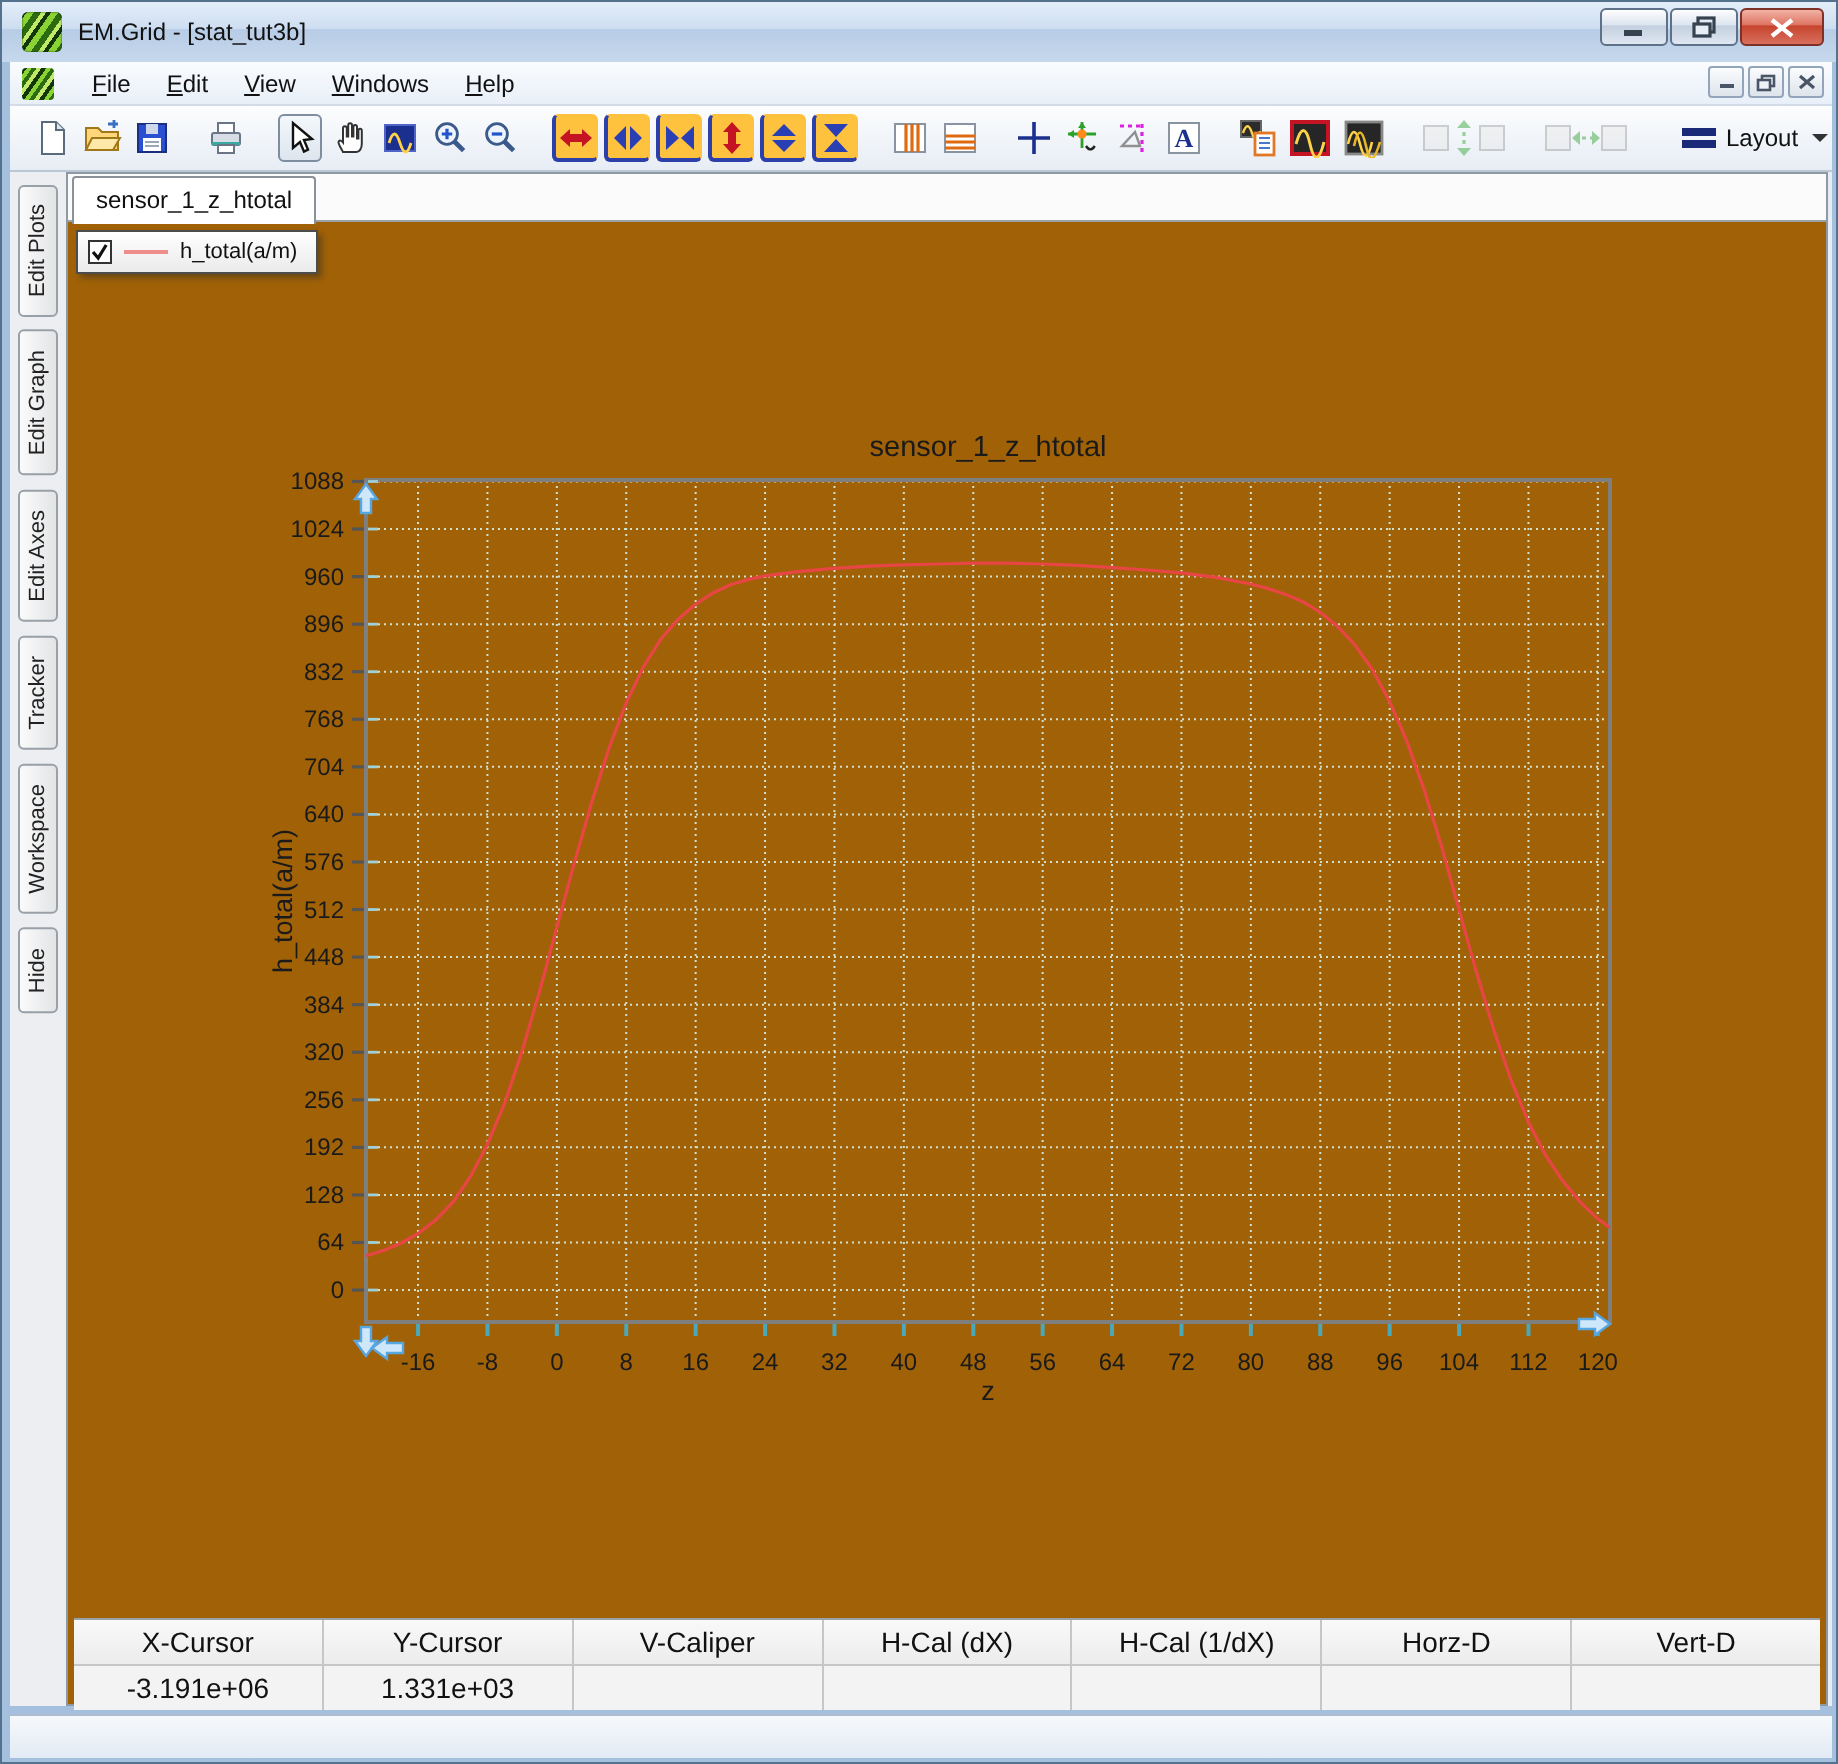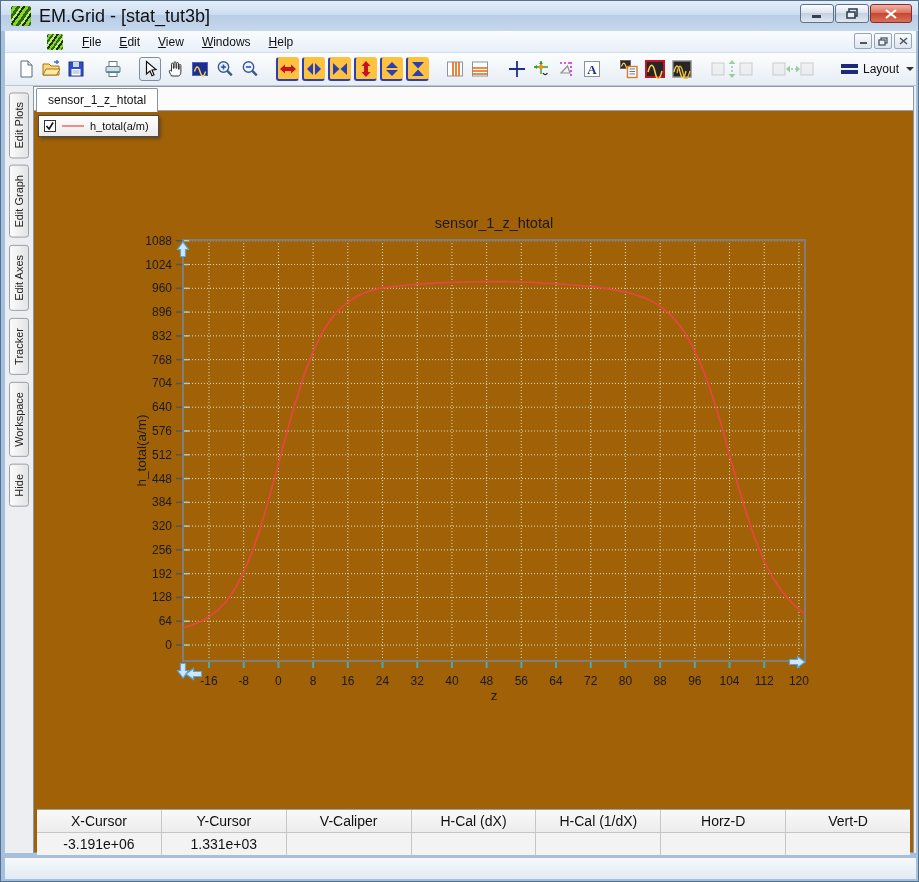--- a/index.html
+++ b/index.html
@@ -6,32 +6,32 @@
   html,body { background:#666; font-family:"Liberation Sans","DejaVu Sans",sans-serif; }
   .window { position:relative; width:919px; height:882px; background:#a4c0de; overflow:hidden;
             border:1px solid #54718e; }
   
   .titlebar { position:absolute; left:0; top:0; width:919px; height:30px;
     background:linear-gradient(#e4eefa 0%,#cdddf0 45%,#b7cce6 46%,#c6d8ec 100%);
     display:flex; align-items:center; }
   .logo { width:20px; height:20px; margin:0 8px 0 10px; border-radius:3px;
     background:repeating-linear-gradient(125deg,#123608 0 2px,#8bd234 2px 5px,#2d6b11 5px 8px,#c2e96a 8px 10px);
     box-shadow:0 0 1px #0a2a06 inset; }
-  .title-text { font-size:18px; color:#111; }
+  .title-text { font-size:12px; color:#111; }
   .win-buttons { position:absolute; right:8px; top:3px; display:flex; gap:1px; }
   .win-btn { width:34px; height:19px; border:1px solid #5d7288; border-radius:3px;
     background:linear-gradient(#fdfdfe,#dce4ef 45%,#c3cfdf 46%,#dfe7f1);
     display:flex; align-items:center; justify-content:center; }
   .win-btn svg { display:block; }
   .win-btn.close { width:42px; border-color:#7e3127;
     background:linear-gradient(#f3b2a5,#dd7361 45%,#c6442e 46%,#d7705c); }
   
   .menubar { position:absolute; left:4px; top:30px; width:911px; height:22px;
     background:linear-gradient(#fafcfe,#e8eff8); display:flex; align-items:center;
-    border-bottom:1px solid #d3dce8;padding-left:36px; }
+    border-bottom:1px solid #d3dce8; }
   .menu-logo { width:16px; height:16px; margin:0 10px 0 6px; border-radius:2px;
     background:repeating-linear-gradient(125deg,#123608 0 2px,#8bd234 2px 4px,#2d6b11 4px 6px,#c2e96a 6px 8px); }
   .menu-item { padding:3px 9px; font-size:12px; color:#111; }
   .menu-item u { text-decoration:underline; }
   .mdi-buttons { position:absolute; right:4px; top:2px; display:flex; gap:2px; }
   .mdi-btn { width:18px; height:16px; border:1px solid #93a5ba; border-radius:2px;
     background:linear-gradient(#fbfcfd,#dde4ec); display:flex; align-items:center; justify-content:center; }
   
   .toolbar { position:absolute; left:4px; top:52px; width:911px; height:33px;
     background:linear-gradient(#fcfdfe,#e7edf5); border-bottom:1px solid #bcc7d4;

